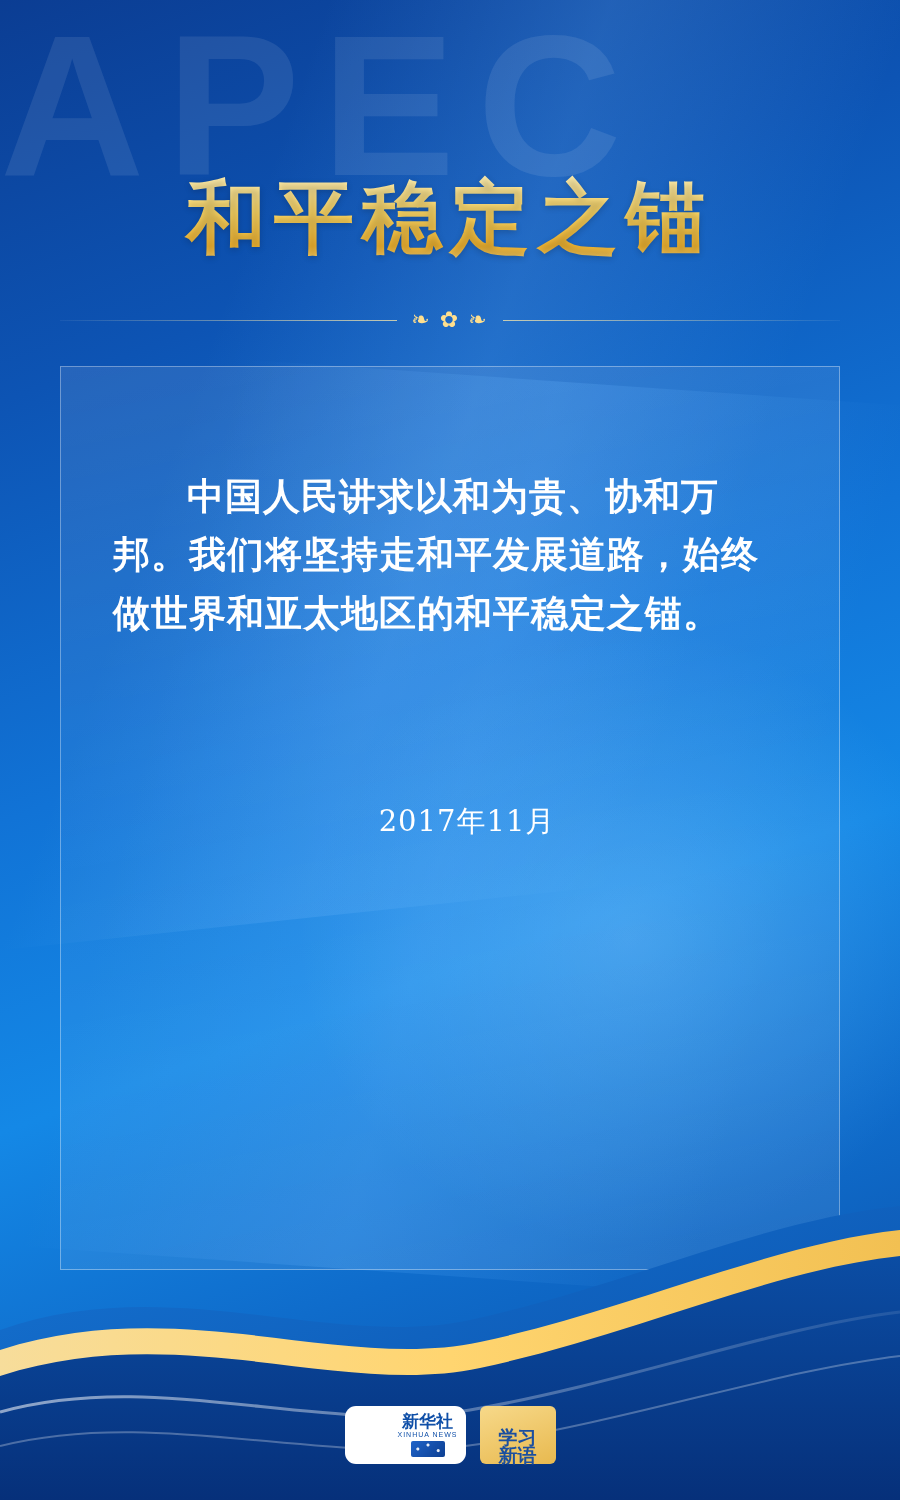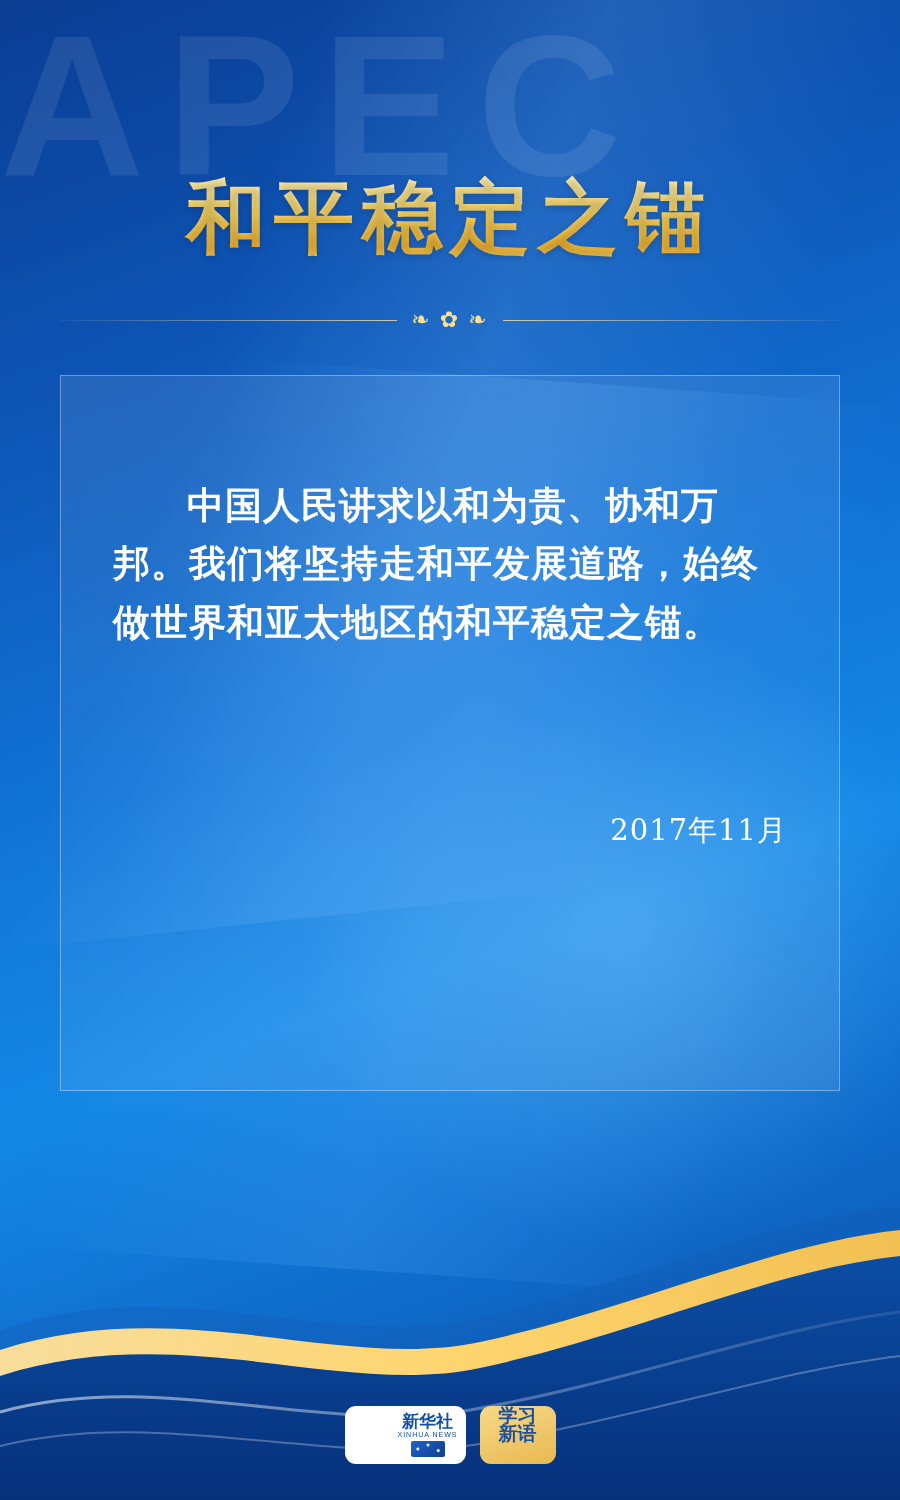--- a/index.html
+++ b/index.html
@@ -104,23 +104,23 @@
     margin: 0 14px;
     color: #ffdf8e;
     font-size: 22px;
     letter-spacing: 2px;
     white-space: nowrap;
   }
   
   .card {
     position: absolute;
     left: 60px;
-    top: 375px;
+    top: 366px;
     width: 780px;
-    height: 716px;
+    height: 904px;
     border: 1px solid rgba(255,255,255,0.35);
     background: linear-gradient(170deg, rgba(255,255,255,0.10) 0%, rgba(255,255,255,0.04) 50%, rgba(255,255,255,0.09) 100%);
     box-sizing: border-box;
   }
   .quote {
     position: absolute;
     left: 52px;
     top: 100px;
     width: 676px;
     font-family: "DejaVu Serif", serif;
@@ -129,21 +129,21 @@
     line-height: 1.58;
     color: #ffffff;
     text-indent: 74px;
     letter-spacing: 1px;
   }
   .attrib {
     position: absolute;
     right: 52px;
     top: 430px;
     width: 640px;
-    text-align: right;
+    text-align: center;
     font-family: "DejaVu Serif", serif;
     font-size: 29px;
     line-height: 1.7;
     color: #ffffff;
     letter-spacing: 1px;
   }
   
   .wave-wrap {
     position: absolute;
     left: 0;
@@ -197,23 +197,23 @@
     background:
       radial-gradient(circle at 20% 50%, rgba(255,255,255,0.9) 1px, rgba(255,255,255,0) 2px),
       radial-gradient(circle at 50% 25%, rgba(255,255,255,0.9) 1px, rgba(255,255,255,0) 2px),
       radial-gradient(circle at 80% 60%, rgba(255,255,255,0.9) 1px, rgba(255,255,255,0) 2px),
       linear-gradient(135deg, #1f63c8, #0d3f92);
   }
   .logo-xuexi {
     width: 76px;
     height: 58px;
     background: linear-gradient(160deg, #f7d98a, #e8b94f);
-    border-radius: 11px;
-    display: flex;
-    align-items: flex-start;
+    border-radius: 6px;
+    display: flex;
+    align-items: flex-end;
     justify-content: center;
   }
   .logo-xuexi .txt {
     font-family: "DejaVu Serif", serif;
     font-weight: 700;
     font-size: 19px;
     line-height: 0.95;
     color: #1b4fa0;
     text-align: center;
     letter-spacing: 0;

